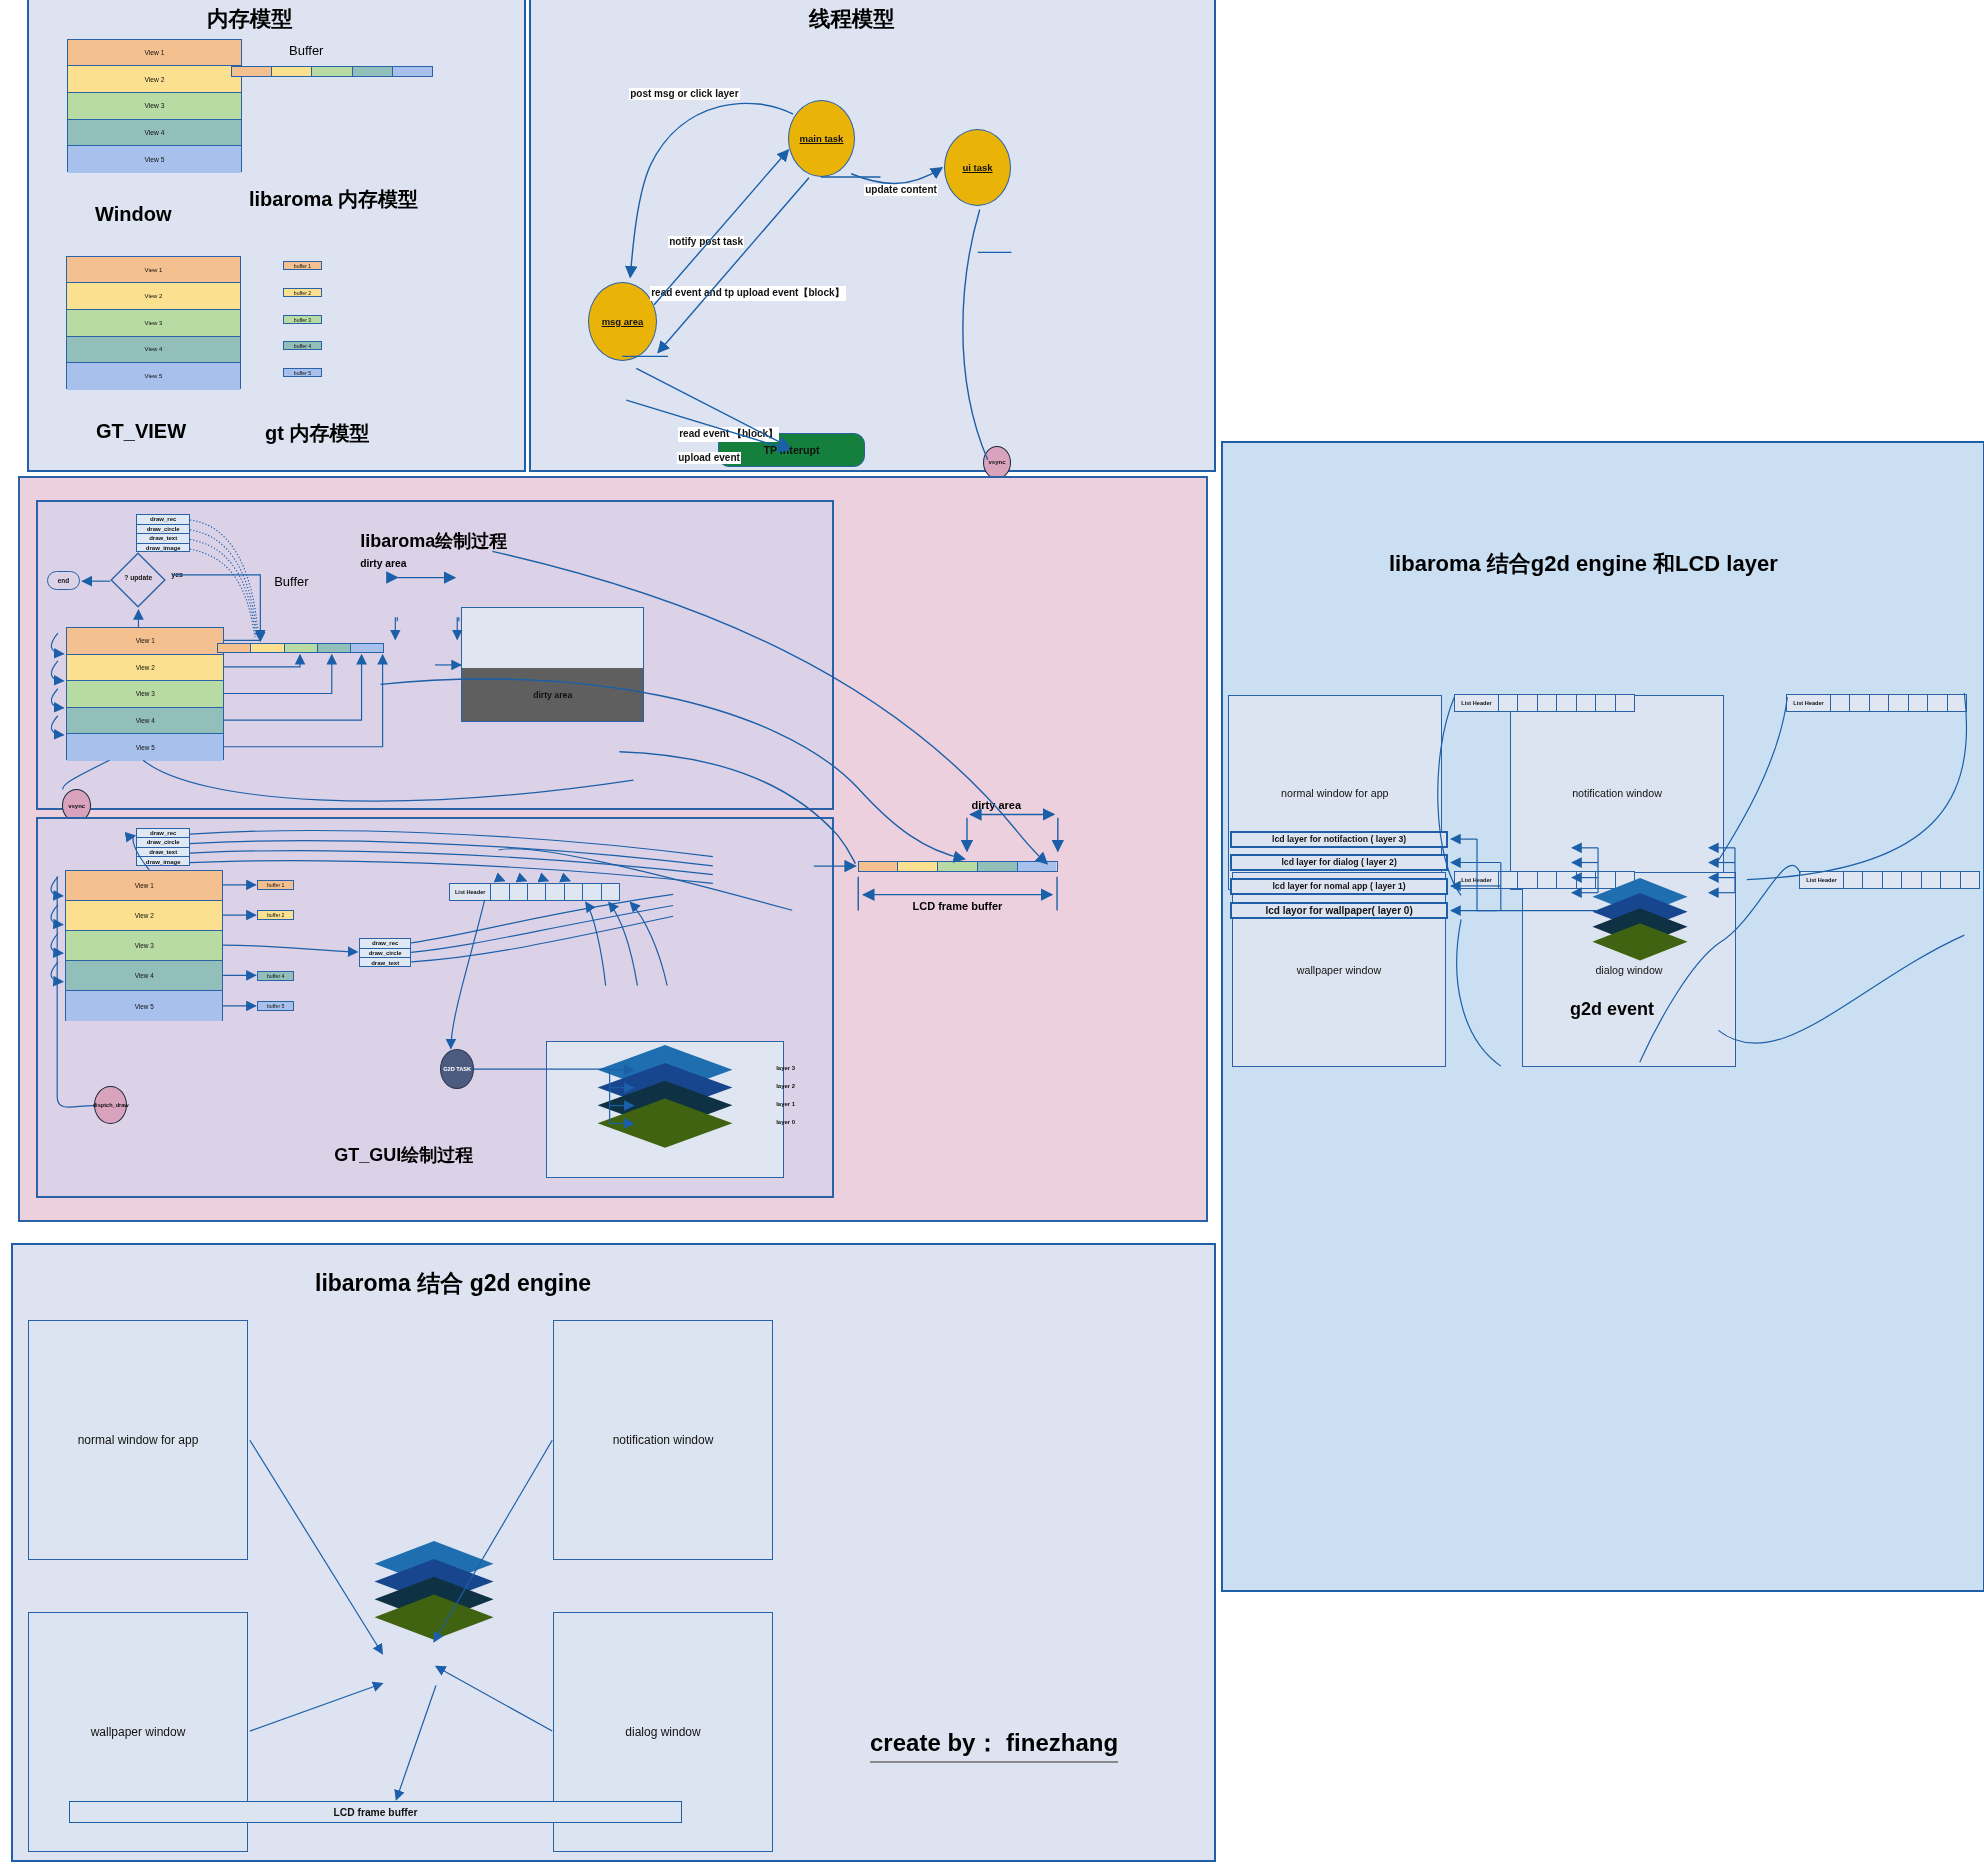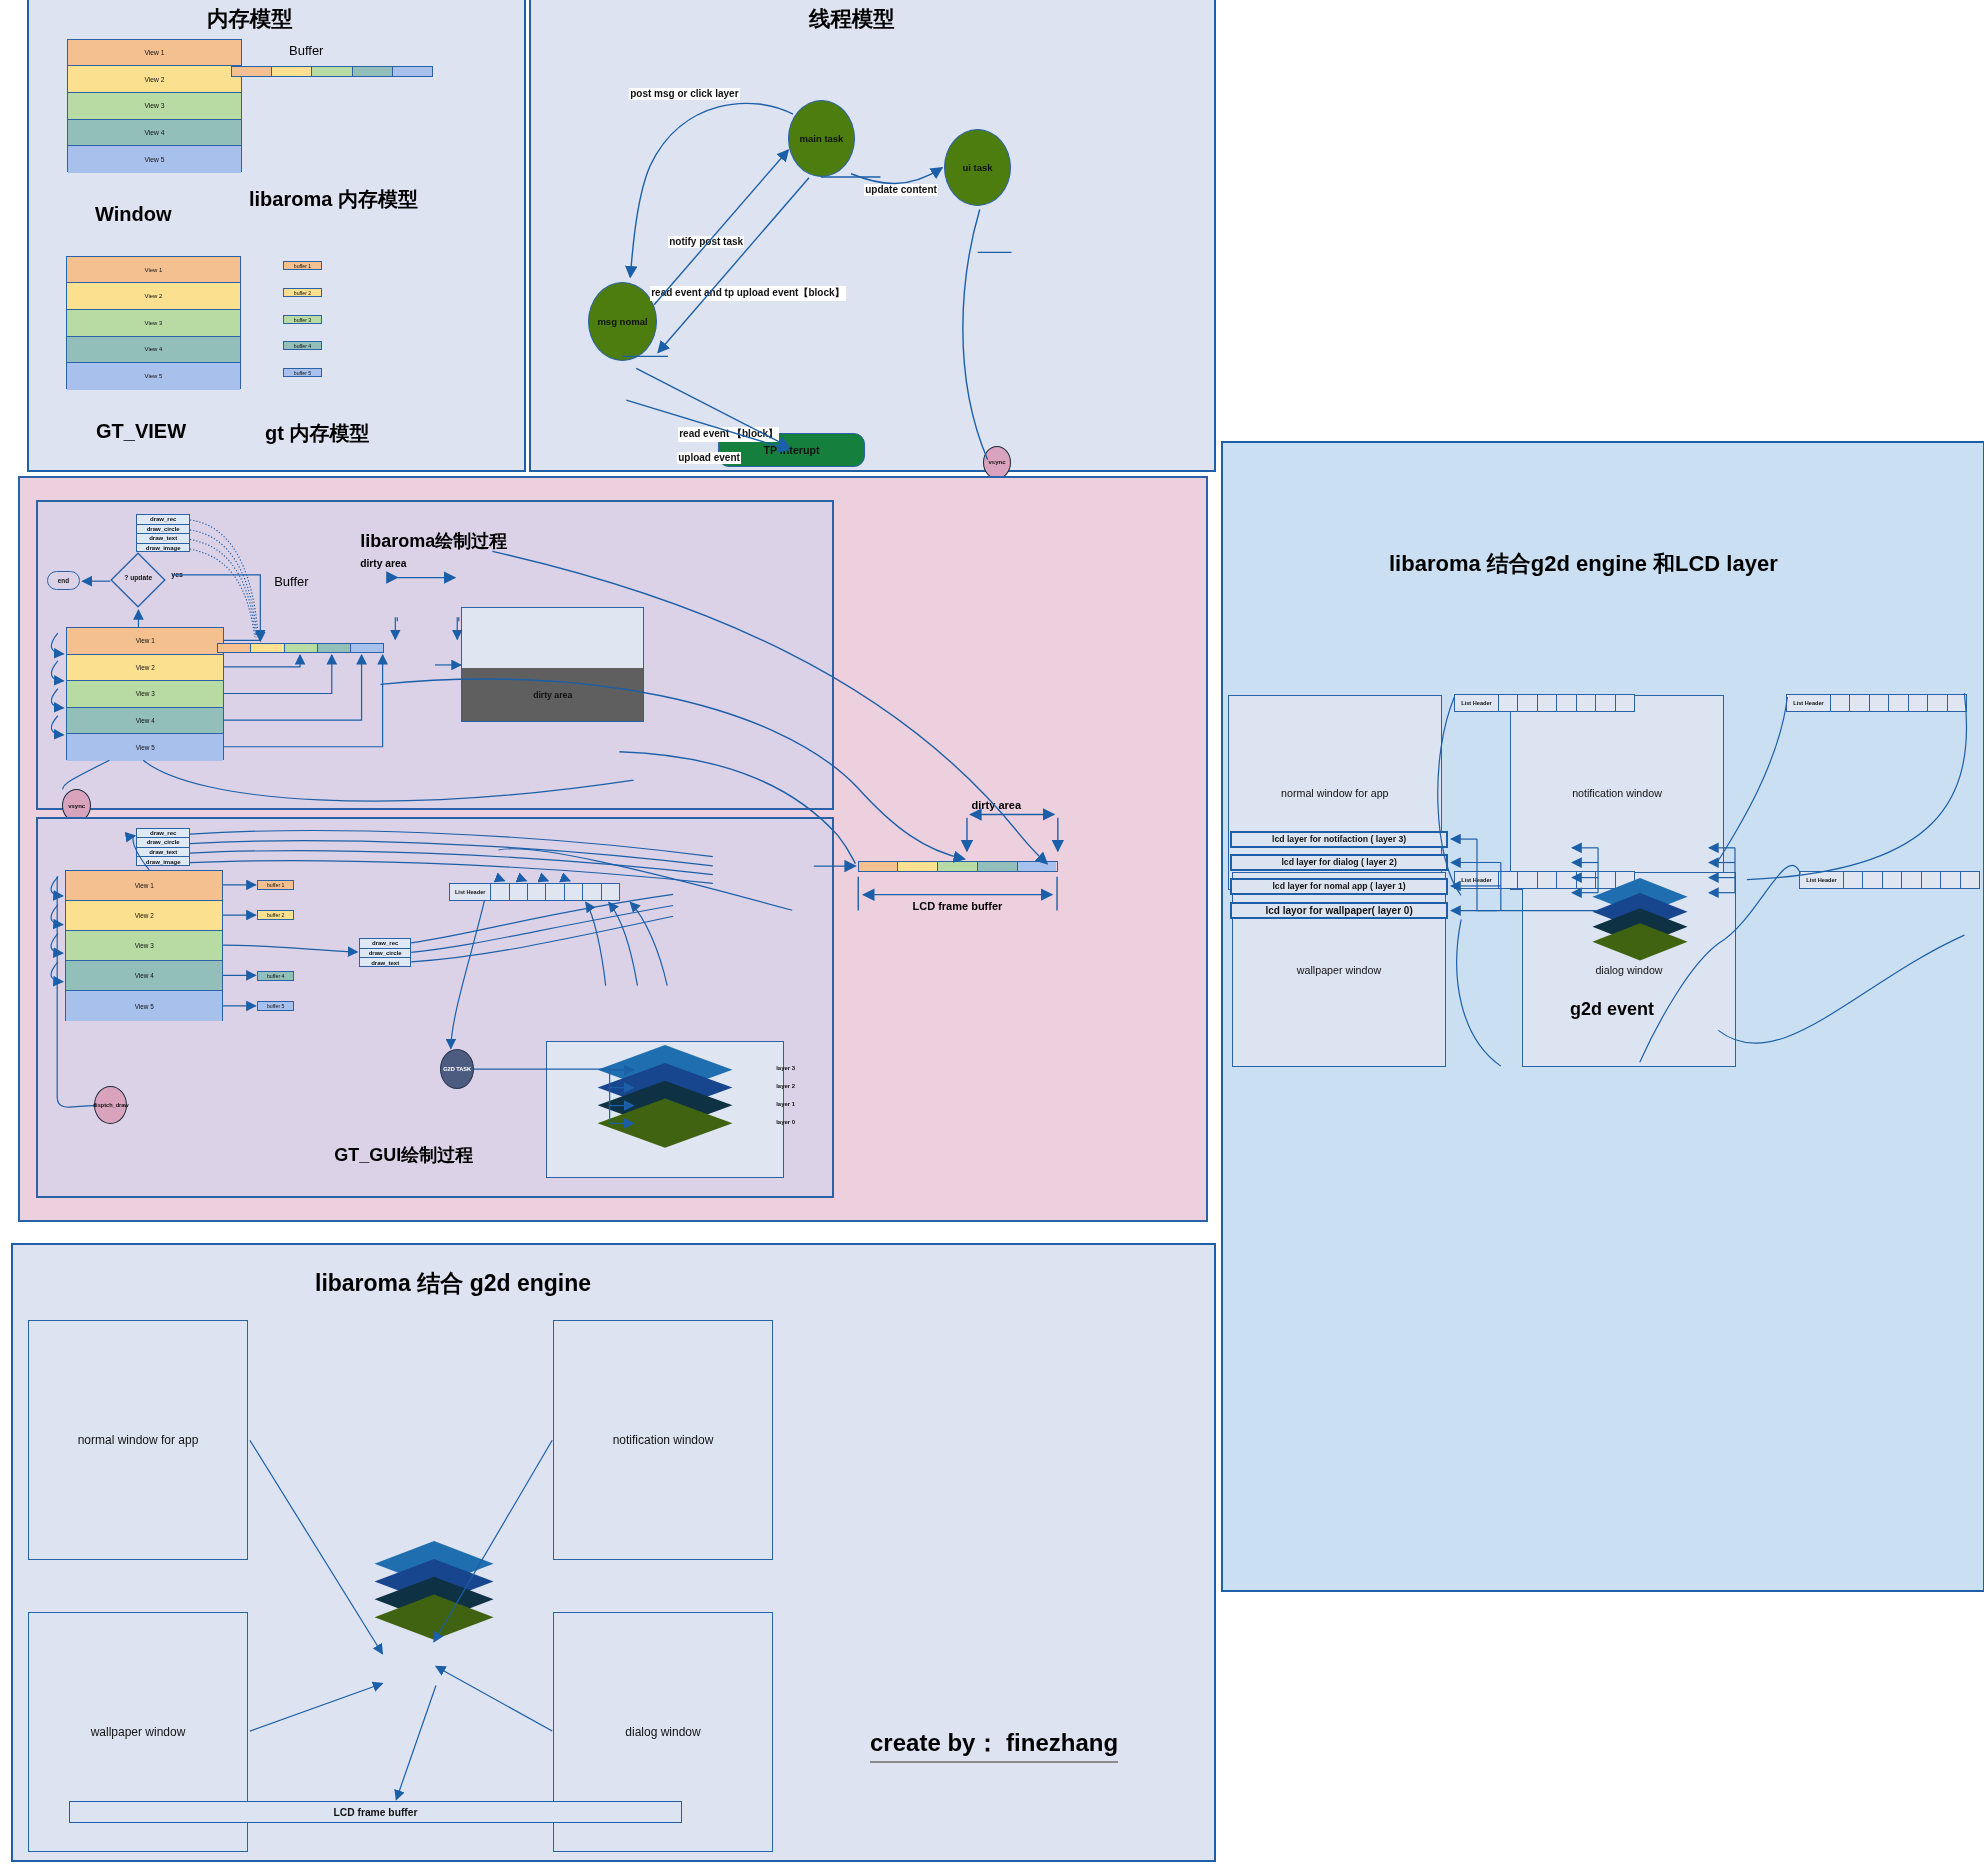--- a/index.html
+++ b/index.html
@@ -25,21 +25,21 @@
   .bufbar > div{flex:1;border-right:1.2px solid #2a62a8;box-sizing:border-box;}
   .bufbar > div:last-child{border-right:none;}
 
   .bufbox{position:absolute;box-sizing:border-box;border:1.2px solid #2a62a8;display:flex;align-items:center;justify-content:center;color:#111;}
 
   .listhdr{position:absolute;box-sizing:border-box;border:1.2px solid #2a62a8;display:flex;background:#dfe6f2;}
   .listhdr .cell{border-right:1.2px solid #2a62a8;box-sizing:border-box;display:flex;align-items:center;justify-content:center;font-weight:bold;color:#111;}
   .listhdr .cell:last-child{border-right:none;}
 
   .ell{position:absolute;border-radius:50%;display:flex;align-items:center;justify-content:center;box-sizing:border-box;text-align:center;}
-  .ell-white{background:#4d7c0f;border:1.2px solid #2a62a8;color:#111;font-weight:bold;}
+  .ell-white{background:#eab308;border:1.2px solid #2a62a8;color:#111;font-weight:bold;text-decoration:underline;}
   .ell-pink{background:#d9a2bd;border:1.2px solid #1b2a3a;color:#111;font-weight:bold;}
   .ell-dark{background:#4c5b80;border:1.2px solid #2a3550;color:#fff;font-weight:bold;}
 
   .rrect{position:absolute;border-radius:11px;box-sizing:border-box;display:flex;align-items:center;justify-content:center;font-weight:bold;}
 
   .diamondbox{position:absolute;}
   .edgelabel{position:absolute;background:#ffffff;color:#111;font-weight:bold;white-space:nowrap;padding:0.4px 1.2px;}
 
   .docstack{position:absolute;box-sizing:border-box;border:1.2px solid #2a62a8;background:#dfe8f5;}
   .docstack .line{border-bottom:0.8px solid #2a62a8;box-sizing:border-box;display:flex;align-items:center;justify-content:center;font-weight:bold;color:#111;}
@@ -105,21 +105,21 @@
 
     <div class="title" style="left:67px;top:421px;font-size:20px;">GT_VIEW</div>
     <div class="title" style="left:236px;top:421px;font-size:20px;">gt 内存模型</div>
   </div>
 
   <div class="panel p-lav" style="left:529px;top:-3.2px;width:687px;height:475px;">
     <div class="title t-big" style="left:278px;top:4.8px;">线程模型</div>
 
     <div class="ell ell-white" style="left:257px;top:101px;width:67px;height:77px;font-size:9.5px;">main task</div>
     <div class="ell ell-white" style="left:413px;top:130px;width:67px;height:77px;font-size:9.5px;">ui task</div>
-    <div class="ell ell-white" style="left:57px;top:283px;width:69px;height:79px;font-size:9.5px;">msg nomal</div>
+    <div class="ell ell-white" style="left:57px;top:283px;width:69px;height:79px;font-size:9.5px;">msg area</div>
 
     <div class="rrect" style="left:187px;top:434px;width:147px;height:34px;background:#15803d;border:1.2px solid #2a62a8;font-size:10.7px;color:#111;">TP Interupt</div>
     <div class="ell ell-pink" style="left:452px;top:447px;width:28px;height:33px;font-size:6px;">vsync</div>
 
     <div class="edgelabel" style="left:98px;top:89px;font-size:10px;">post msg or click layer</div>
     <div class="edgelabel" style="left:333px;top:185px;font-size:10px;">update content</div>
     <div class="edgelabel" style="left:137px;top:237px;font-size:10px;">notify post task</div>
     <div class="edgelabel" style="left:119px;top:287px;font-size:10px;">read event and tp upload event【block】</div>
     <div class="edgelabel" style="left:147px;top:428px;font-size:10px;">read event 【block】</div>
     <div class="edgelabel" style="left:146px;top:453px;font-size:10px;">upload event</div>

